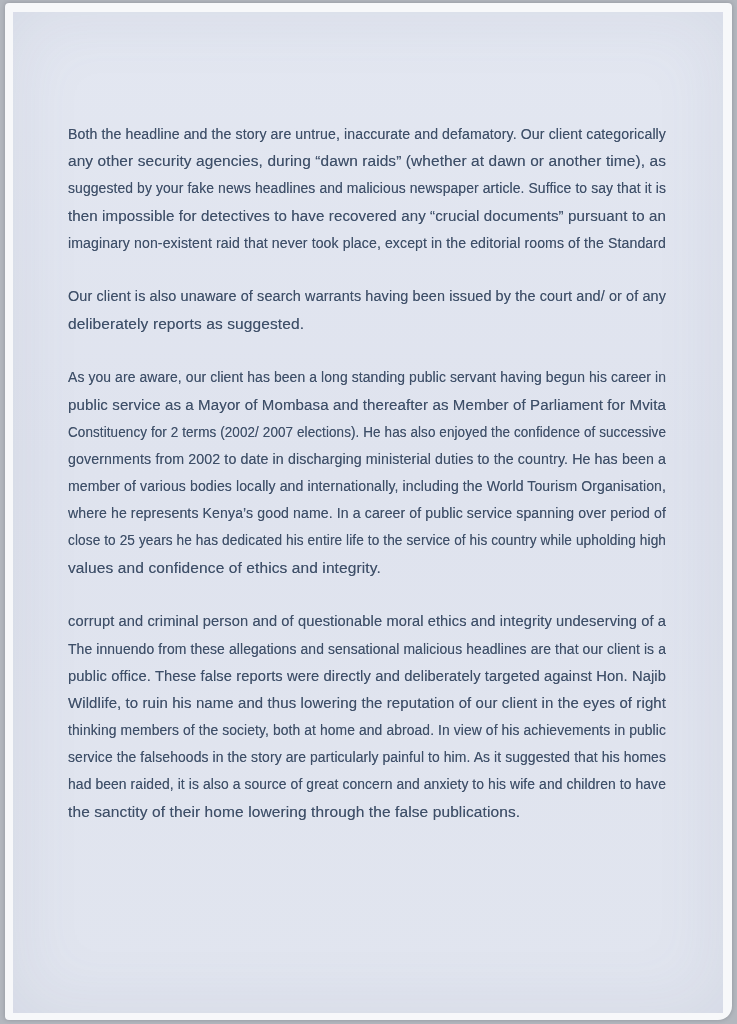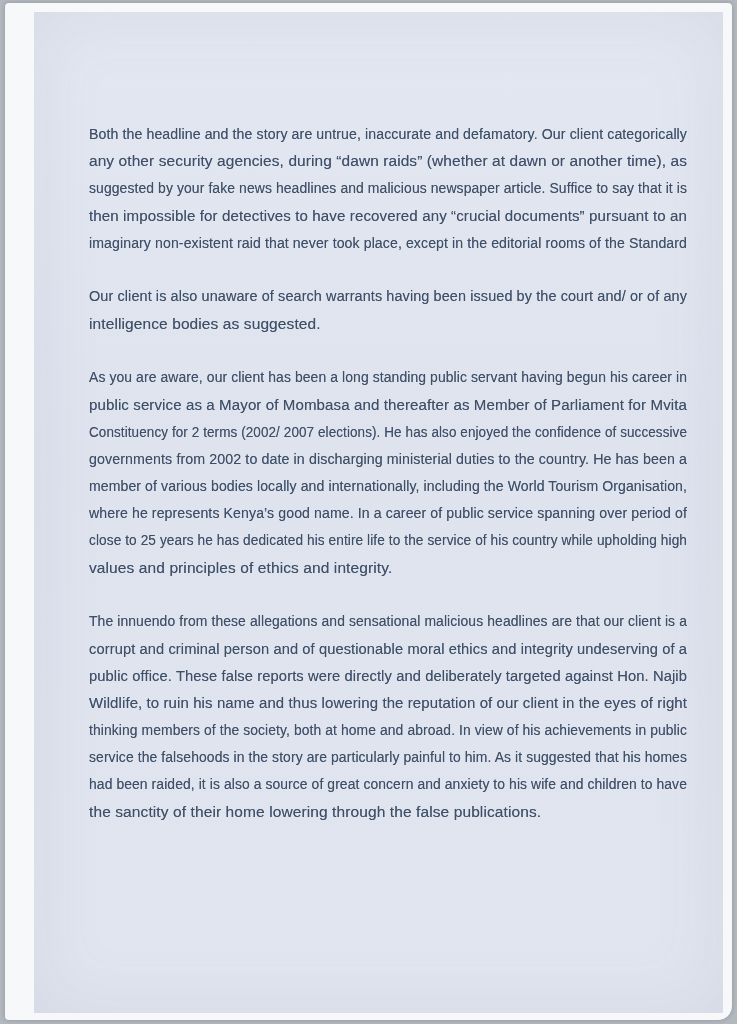--- a/index.html
+++ b/index.html
@@ -14,21 +14,20 @@
     position: absolute; left: 5px; top: 3px; right: 5px; bottom: 4px;
     background: #f7f8fa;
     border-radius: 4px 4px 14px 4px;
     box-shadow: 0 0 4px rgba(40,45,55,0.25);
   }
   
   .scan {
     position: absolute; left: 8px; top: 9px; right: 9px; bottom: 7px;
     background: linear-gradient(180deg, #e3e7f1 0%, #dfe3ee 45%, #e1e5ef 100%);
     box-shadow: inset 0 0 70px rgba(100,110,135,0.10);
-    margin-left: 21px;
   }
   .content {
     padding: 108px 0 0 55px;
     width: 598px;
     color: #3e4f68;
     font-size: 15.5px;
   }
   .paragraph { margin: 0 0 26.5px 0; }
   .line { height: 27.2px; line-height: 27.2px; white-space: nowrap; }
   .t {
@@ -50,37 +49,37 @@
         <div class="paragraph">
           <div class="line"><span class="t" style="transform: scaleX(0.9124);">Both the headline and the story are untrue, inaccurate and defamatory. Our client categorically</span></div>
           <div class="line"><span class="t" style="transform: scaleX(0.9959);">any other security agencies, during “dawn raids” (whether at dawn or another time), as</span></div>
           <div class="line"><span class="t" style="transform: scaleX(0.8993);">suggested by your fake news headlines and malicious newspaper article. Suffice to say that it is</span></div>
           <div class="line"><span class="t" style="transform: scaleX(0.9747);">then impossible for detectives to have recovered any “crucial documents” pursuant to an</span></div>
           <div class="line"><span class="t" style="transform: scaleX(0.9107);">imaginary non-existent raid that never took place, except in the editorial rooms of the Standard</span></div>
         </div>
 
         <div class="paragraph">
           <div class="line"><span class="t" style="transform: scaleX(0.932);">Our client is also unaware of search warrants having been issued by the court and/ or of any</span></div>
-          <div class="line last"><span class="t">intelligence bodies as suggested.</span></div>
+          <div class="line last"><span class="t">deliberately reports as suggested.</span></div>
         </div>
 
         <div class="paragraph">
           <div class="line"><span class="t" style="transform: scaleX(0.899);">As you are aware, our client has been a long standing public servant having begun his career in</span></div>
           <div class="line"><span class="t" style="transform: scaleX(0.9724);">public service as a Mayor of Mombasa and thereafter as Member of Parliament for Mvita</span></div>
           <div class="line"><span class="t" style="transform: scaleX(0.8706);">Constituency for 2 terms (2002/ 2007 elections). He has also enjoyed the confidence of successive</span></div>
           <div class="line"><span class="t" style="transform: scaleX(0.9187);">governments from 2002 to date in discharging ministerial duties to the country. He has been a</span></div>
           <div class="line"><span class="t" style="transform: scaleX(0.9073);">member of various bodies locally and internationally, including the World Tourism Organisation,</span></div>
           <div class="line"><span class="t" style="transform: scaleX(0.9116);">where he represents Kenya’s good name. In a career of public service spanning over period of</span></div>
           <div class="line"><span class="t" style="transform: scaleX(0.8811);">close to 25 years he has dedicated his entire life to the service of his country while upholding high</span></div>
-          <div class="line last"><span class="t">values and principles of ethics and integrity.</span></div>
+          <div class="line last"><span class="t">values and confidence of ethics and integrity.</span></div>
         </div>
 
         <div class="paragraph">
+          <div class="line"><span class="t" style="transform: scaleX(0.9461);">corrupt and criminal person and of questionable moral ethics and integrity undeserving of a</span></div>
           <div class="line"><span class="t" style="transform: scaleX(0.8988);">The innuendo from these allegations and sensational malicious headlines are that our client is a</span></div>
-          <div class="line"><span class="t" style="transform: scaleX(0.9461);">corrupt and criminal person and of questionable moral ethics and integrity undeserving of a</span></div>
           <div class="line"><span class="t" style="transform: scaleX(0.9506);">public office. These false reports were directly and deliberately targeted against Hon. Najib</span></div>
           <div class="line"><span class="t" style="transform: scaleX(0.9668);">Wildlife, to ruin his name and thus lowering the reputation of our client in the eyes of right</span></div>
           <div class="line"><span class="t" style="transform: scaleX(0.8959);">thinking members of the society, both at home and abroad. In view of his achievements in public</span></div>
           <div class="line"><span class="t" style="transform: scaleX(0.8985);">service the falsehoods in the story are particularly painful to him. As it suggested that his homes</span></div>
           <div class="line"><span class="t" style="transform: scaleX(0.8962);">had been raided, it is also a source of great concern and anxiety to his wife and children to have</span></div>
           <div class="line last"><span class="t">the sanctity of their home lowering through the false publications.</span></div>
         </div>
 
       </div>
     </div>

